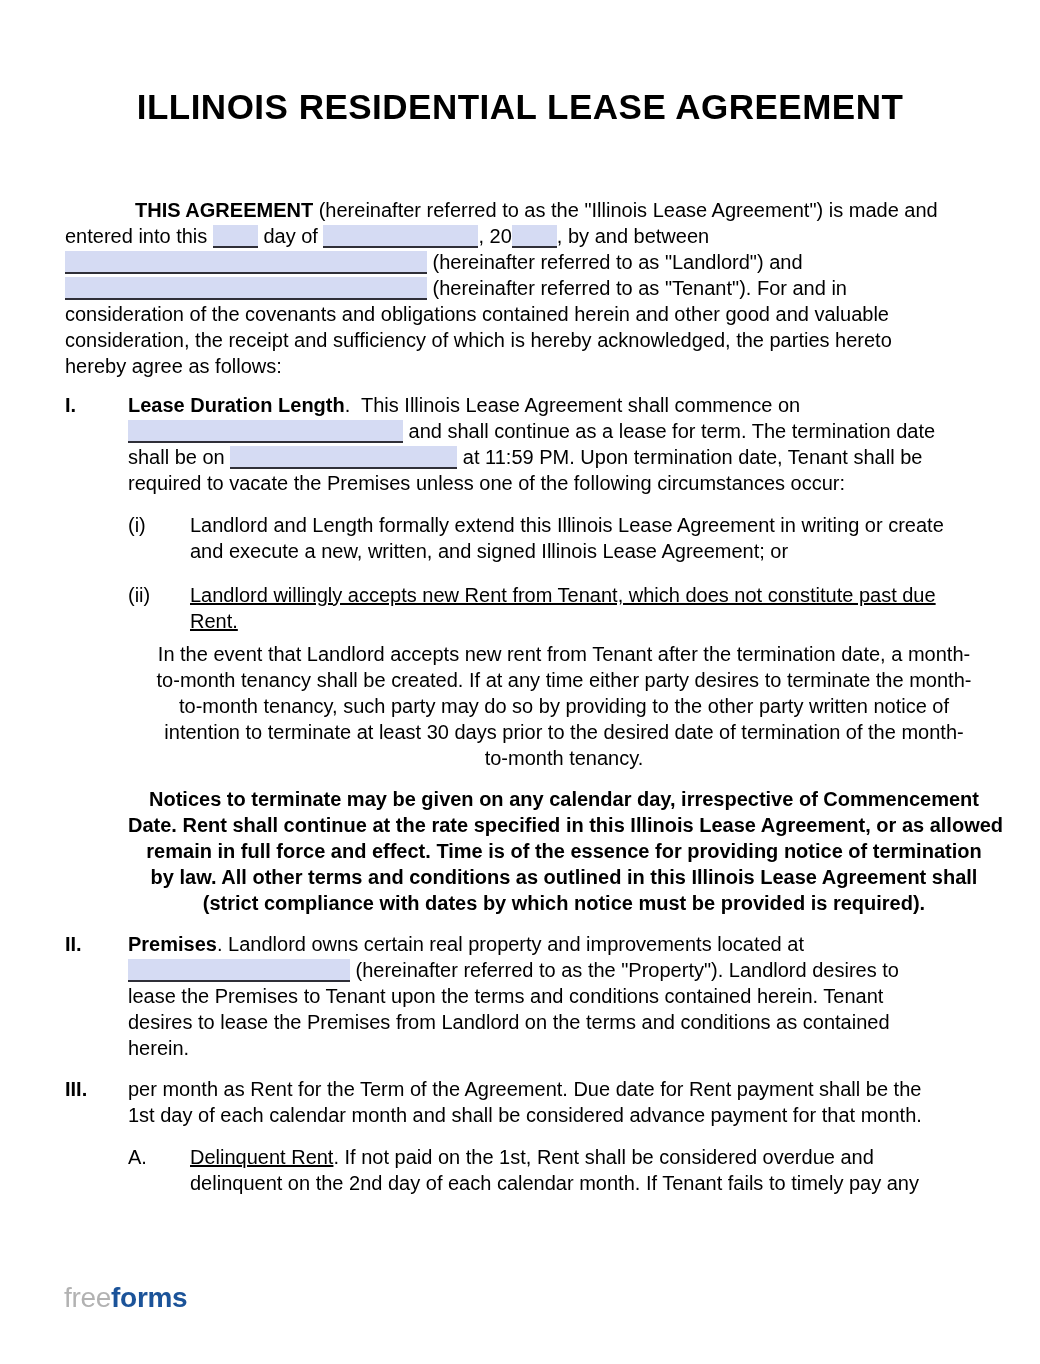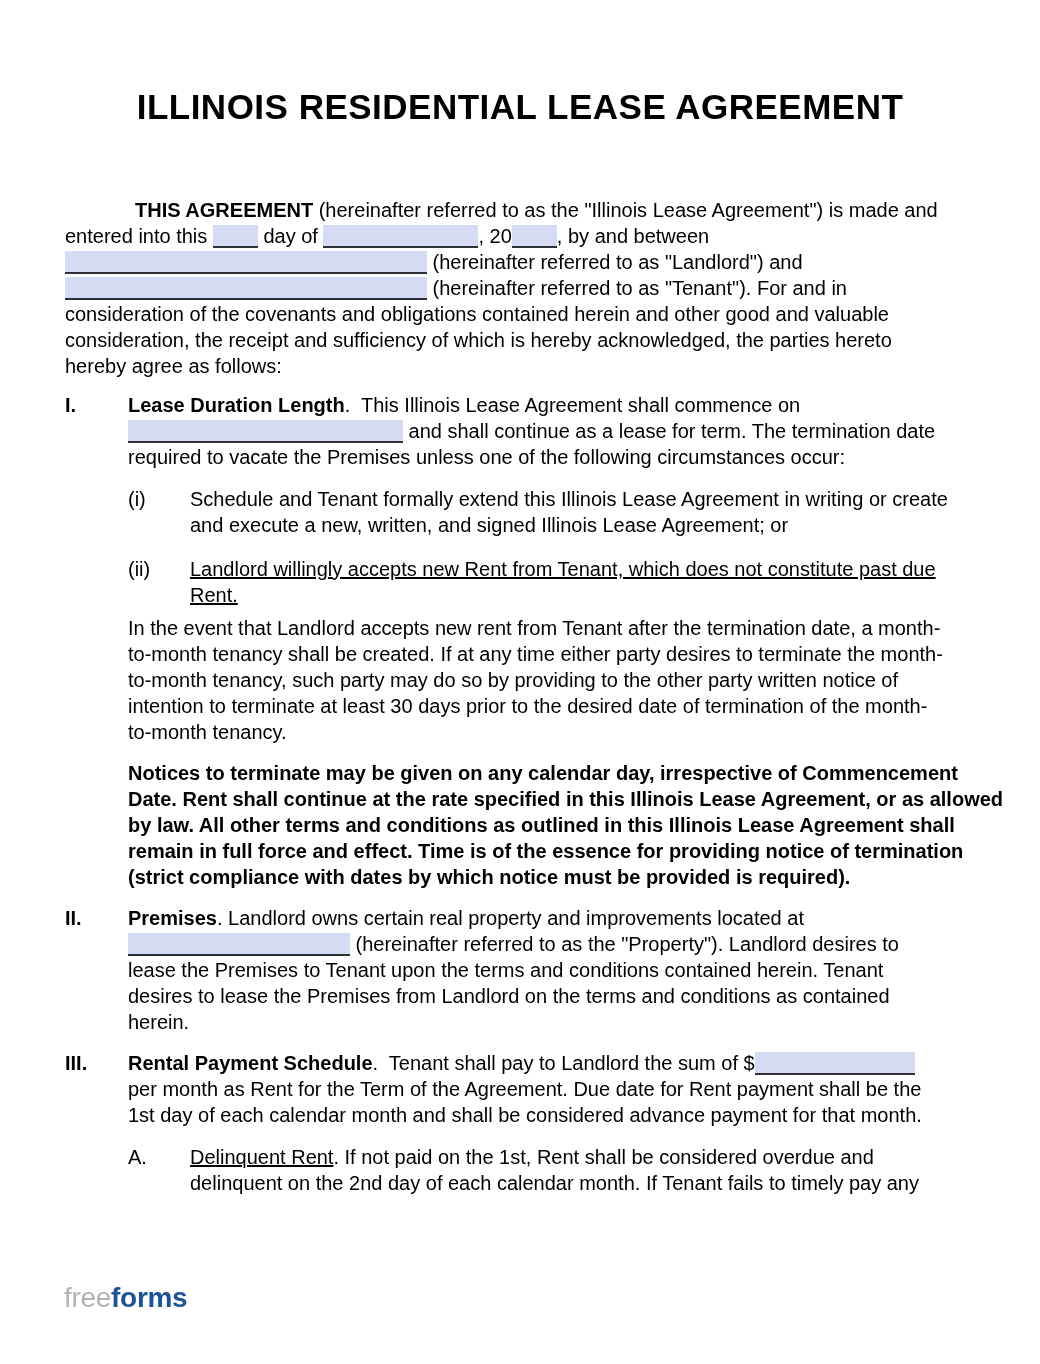--- a/index.html
+++ b/index.html
@@ -20,21 +20,21 @@
     line-height: 42px;
     font-weight: bold;
     text-align: center;
     letter-spacing: 0.5px;
   }
   .doc { margin-left: 65px; margin-right: 40px; }
   .block { position: relative; }
   .line { white-space: nowrap; }
   .first-indent { text-indent: 70px; }
   .section  { padding-left: 63px; }
-  .indented { padding-left: 63px; }
+  .indented { padding-left: 63px; text-align: center; }
   .clause   { padding-left: 125px; }
   .item     { padding-left: 125px; }
   .marker { position: absolute; top: 0; }
   .section .marker { left: 0; }
   .clause .marker, .item .marker { left: 63px; }
   .bold { font-weight: bold; }
   .underline { text-decoration: underline; }
   .blank {
     display: inline-block;
     height: 21px;
@@ -74,57 +74,57 @@
         <div class="line"><span class="blank" style="width: 362px;"></span><span> (hereinafter referred to as "Landlord") and</span></div>
         <div class="line"><span class="blank" style="width: 362px;"></span><span> (hereinafter referred to as "Tenant"). For and in</span></div>
         <div class="line"><span>consideration of the covenants and obligations contained herein and other good and valuable</span></div>
         <div class="line"><span>consideration, the receipt and sufficiency of which is hereby acknowledged, the parties hereto</span></div>
         <div class="line"><span>hereby agree as follows:</span></div>
       </div>
       <div class="block section b-section-lease-duration">
         <span class="marker bold">I.</span>
         <div class="line"><span class="bold">Lease Duration Length</span><span>.&nbsp; This Illinois Lease Agreement shall commence on</span></div>
         <div class="line"><span class="blank" style="width: 275px;"></span><span> and shall continue as a lease for term. The termination date</span></div>
+        <div class="line"><span>shall be on </span><span class="blank" style="width: 227px;"></span><span> at 11:59 PM. Upon termination date, Tenant shall be</span></div>
         <div class="line"><span>required to vacate the Premises unless one of the following circumstances occur:</span></div>
       </div>
       <div class="block clause b-clause-i">
         <span class="marker">(i)</span>
-        <div class="line"><span>Schedule and Tenant formally extend this Illinois Lease Agreement in writing or create</span></div>
+        <div class="line"><span>Landlord and Length formally extend this Illinois Lease Agreement in writing or create</span></div>
         <div class="line"><span>and execute a new, written, and signed Illinois Lease Agreement; or</span></div>
       </div>
       <div class="block clause b-clause-ii">
         <span class="marker">(ii)</span>
         <div class="line"><span>Landlord willingly accepts new Rent from Tenant, which does not constitute past due</span></div>
         <div class="line"><span>Rent.</span></div>
       </div>
       <div class="block indented b-month-to-month-paragraph">
         <div class="line"><span>In the event that Landlord accepts new rent from Tenant after the termination date, a month-</span></div>
         <div class="line"><span>to-month tenancy shall be created. If at any time either party desires to terminate the month-</span></div>
         <div class="line"><span>to-month tenancy, such party may do so by providing to the other party written notice of</span></div>
         <div class="line"><span>intention to terminate at least 30 days prior to the desired date of termination of the month-</span></div>
         <div class="line"><span>to-month tenancy.</span></div>
       </div>
       <div class="block indented b-notices-paragraph">
         <div class="line"><span>Notices to terminate may be given on any calendar day, irrespective of Commencement</span></div>
         <div class="line"><span>Date. Rent shall continue at the rate specified in this Illinois Lease Agreement, or as allowed</span></div>
+        <div class="line"><span>remain in full force and effect. Time is of the essence for providing notice of termination</span></div>
         <div class="line"><span>by law. All other terms and conditions as outlined in this Illinois Lease Agreement shall</span></div>
-        <div class="line"><span>remain in full force and effect. Time is of the essence for providing notice of termination</span></div>
         <div class="line"><span>(strict compliance with dates by which notice must be provided is required).</span></div>
       </div>
       <div class="block section b-section-premises">
         <span class="marker bold">II.</span>
         <div class="line"><span class="bold">Premises</span><span>. Landlord owns certain real property and improvements located at</span></div>
         <div class="line"><span class="blank" style="width: 222px;"></span><span> (hereinafter referred to as the "Property"). Landlord desires to</span></div>
         <div class="line"><span>lease the Premises to Tenant upon the terms and conditions contained herein. Tenant</span></div>
         <div class="line"><span>desires to lease the Premises from Landlord on the terms and conditions as contained</span></div>
         <div class="line"><span>herein.</span></div>
       </div>
       <div class="block section b-section-rental-payment">
         <span class="marker bold">III.</span>
-        <div class="line"><span class="bold">Rental Payment Schedule</span><span>.&nbsp; Tenant shall pay to Landlord the sum of $</span><span class="blank" style="width: 160px;"></span></div>
         <div class="line"><span>per month as Rent for the Term of the Agreement. Due date for Rent payment shall be the</span></div>
         <div class="line"><span>1st day of each calendar month and shall be considered advance payment for that month.</span></div>
       </div>
       <div class="block item b-item-a-delinquent-rent">
         <span class="marker">A.</span>
         <div class="line"><span class="underline">Delinquent Rent</span><span>. If not paid on the 1st, Rent shall be considered overdue and</span></div>
         <div class="line"><span>delinquent on the 2nd day of each calendar month. If Tenant fails to timely pay any</span></div>
       </div>
     </div>
   <div class="footer-logo">

